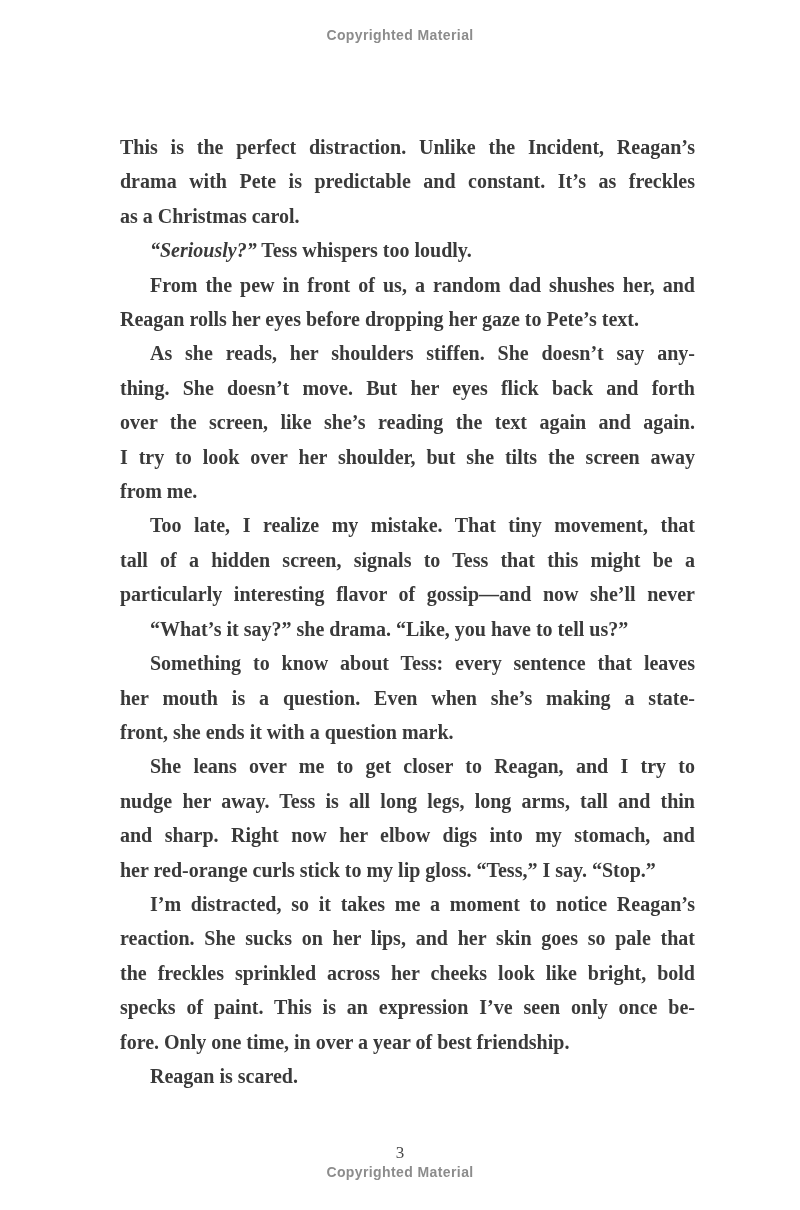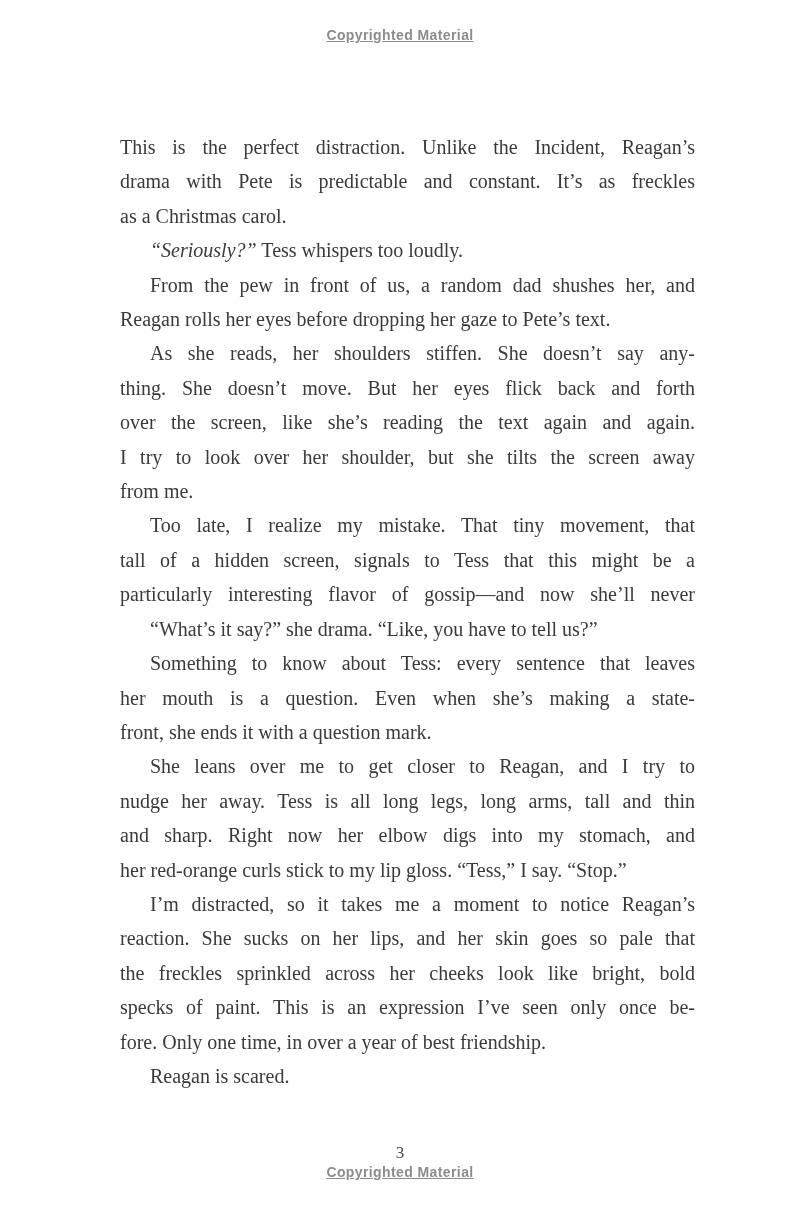--- a/index.html
+++ b/index.html
@@ -17,39 +17,39 @@
   .watermark {
     position: absolute;
     left: 0;
     width: 800px;
     text-align: center;
     font-family: "Liberation Sans", "DejaVu Sans", sans-serif;
     font-weight: bold;
     font-size: 14px;
     letter-spacing: 0.4px;
     color: var(--watermark-color, #8c8c8c);
-    text-decoration: underline;
   }
   .watermark.top { top: 27px; }
   .watermark.bottom { top: 1164px; }
   .page-number {
     position: absolute;
     left: 0;
     top: 1143px;
     width: 800px;
     text-align: center;
     font-family: "Liberation Serif", "DejaVu Serif", serif;
     font-size: 17px;
     color: var(--page-number-color, #4a4a4a);
   }
   .text-block {
     position: absolute;
     left: 120px;
     top: 130px;
     width: 575px;
+    font-weight: bold;
   }
   .paragraph {
     margin: 0;
     padding: 0;
   }
   .line {
     font-size: 20px;
     line-height: 34.4px;
     color: var(--body-text-color, #3a3a3a);
     text-align: justify;

